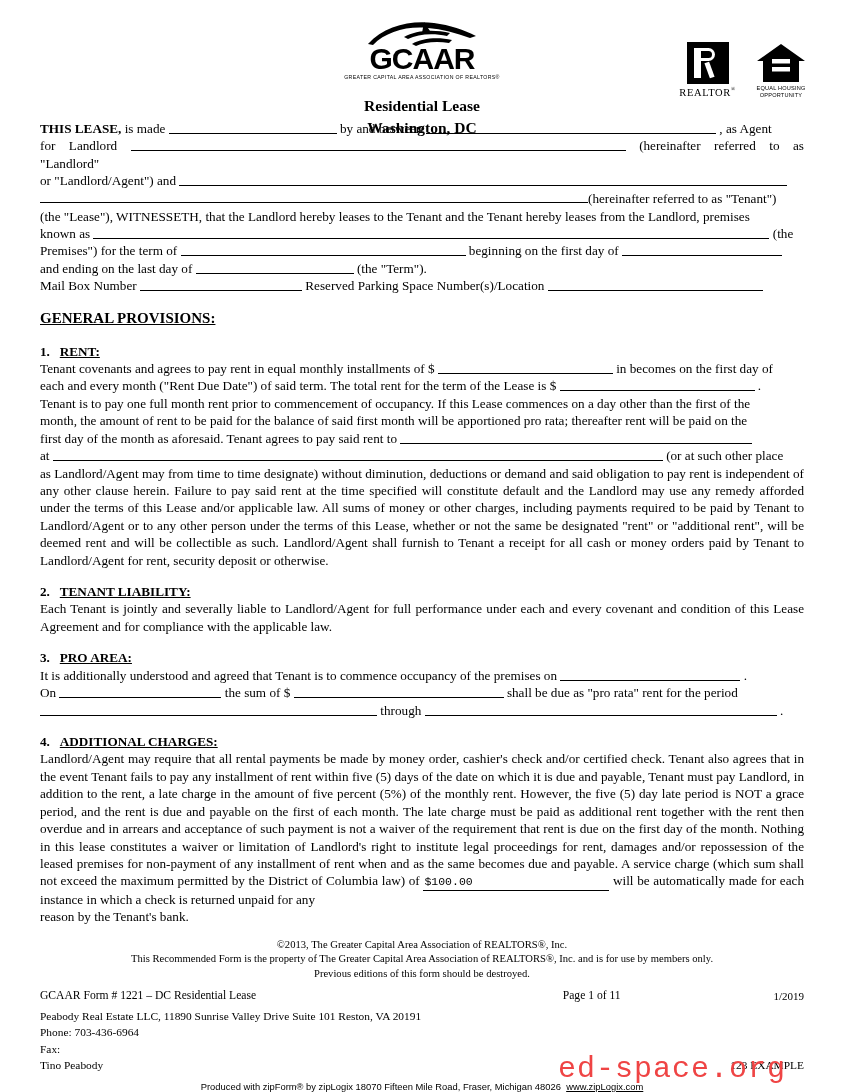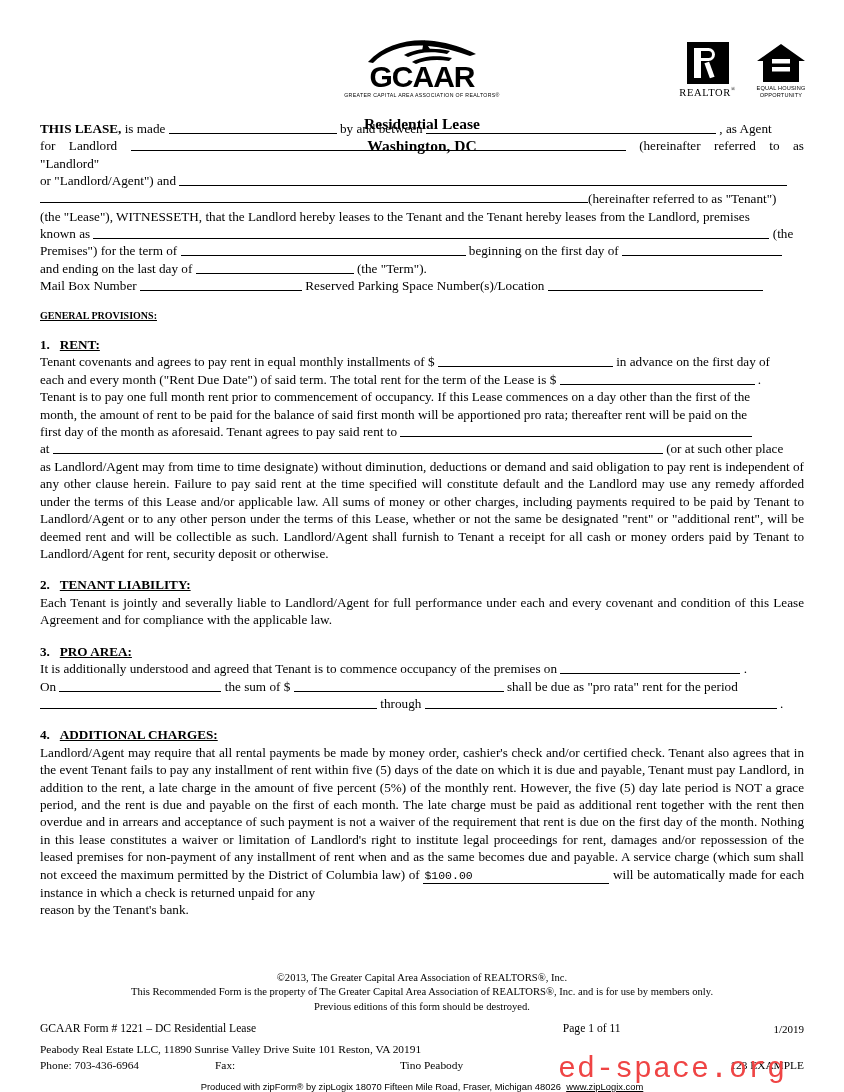--- a/index.html
+++ b/index.html
@@ -96,21 +96,21 @@
     font-family: "Liberation Sans", sans-serif;
     font-size: 5.6px;
     line-height: 1.25;
     text-align: center;
     letter-spacing: 0.2px;
     margin-top: 1px;
   }
 
   .gcaar-block {
     text-align: center;
-    padding-top: 38px;
+    padding-top: 20px;
   }
   .gcaar-logo {
     display: inline-block;
     position: relative;
     line-height: 1;
   }
   .gcaar-roof { display:block; margin: 0 auto -6px auto; }
   .gcaar-name {
     font-family: "Liberation Sans", sans-serif;
     font-weight: bold;
@@ -137,21 +137,21 @@
     font-size: 13.2px;
     line-height: 1.32;
     text-align: justify;
   }
   .spacer-md { height: 14px; }
 
   b, .bold { font-weight: bold; }
   .heading {
     font-weight: bold;
     text-decoration: underline;
-    font-size: 10px;
+    font-size: 15px;
   }
   .sec-num {
     font-weight: bold;
     text-decoration: none;
   }
   .sec-title {
     font-weight: bold;
     text-decoration: underline;
   }
 
@@ -207,20 +207,21 @@
     font-size: 11px;
   }
   .agency {
     font-size: 11.4px;
     line-height: 1.45;
     margin-top: 6px;
     position: relative;
   }
   .agency-row2 {
     display: flex;
+    flex-direction: column;
   }
   .agency-row2 .c1 { width: 175px; }
   .agency-row2 .c2 { width: 185px; }
   .agency-row2 .c3 { flex: 1; }
   .example-right {
     position: absolute;
     right: 0;
     bottom: 0;
     font-size: 11.4px;
   }
@@ -325,21 +326,21 @@
 
     <div class="heading">GENERAL PROVISIONS:</div>
 
     <div class="spacer-md"></div>
 
     <div>
       <div>
         <span class="sec-num">1.</span>&nbsp;&nbsp;&nbsp;<span class="sec-title">RENT:</span>
       </div>
       <div>
-        <span>Tenant covenants and agrees to pay rent in equal monthly installments of $ </span><span class="fill" style="width:175px"></span><span> in advance on the first day of</span>
+        <span>Tenant covenants and agrees to pay rent in equal monthly installments of $ </span><span class="fill" style="width:175px"></span><span> in becomes on the first day of</span>
       </div>
       <div>
         <span>each and every month ("Rent Due Date") of said term.  The total rent for the term of the Lease is $ </span><span class="fill" style="width:195px"></span><span> .</span>
       </div>
       <div>Tenant is to pay one full month rent prior to commencement of occupancy.  If this Lease commences on a day other than the first of the</div>
       <div>month, the amount of rent to be paid for the balance of said first month will be apportioned pro rata; thereafter rent will be paid on the</div>
       <div>
         <span>first day of the month as aforesaid.  Tenant agrees to pay said rent to </span><span class="fill" style="width:352px"></span>
       </div>
       <div>

